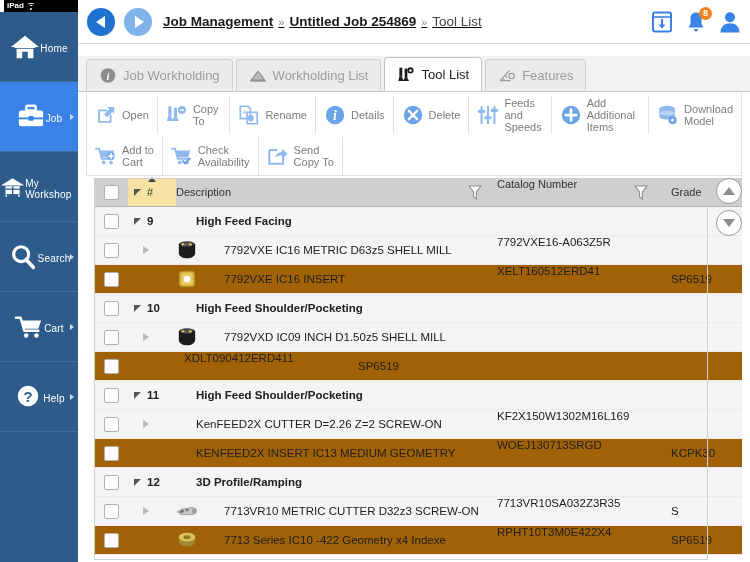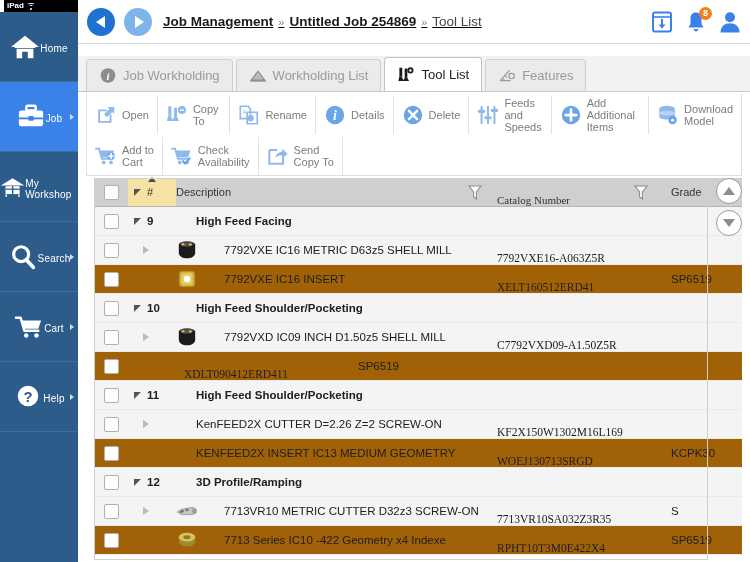--- a/index.html
+++ b/index.html
@@ -112,21 +112,21 @@
 
   
   .tablewrap { position:absolute; left:94px; top:178px; width:648px; bottom:2px; }
   .thead {
     display:flex; height:29px; background:#cfcfcf; align-items:center;
     font-size:11px; color:#333; border-bottom:1px solid #b5b5b5;
   }
   .c-chk  { width:34px; flex:0 0 34px; display:flex; justify-content:center; align-items:center; }
   .c-num  { width:48px; flex:0 0 48px; display:flex; align-items:center; padding-left:6px; position:relative; height:100%; }
   .c-desc { flex:1 1 auto; display:flex; align-items:center; position:relative; height:100%; min-width:0; }
-  .c-cat  { width:166px; flex:0 0 166px; display:flex; align-items:flex-end; padding-left:8px; position:relative; height:100%;font-family:Liberation Serif, serif; }
+  .c-cat  { width:166px; flex:0 0 166px; display:flex; align-items:flex-start; padding-left:8px; position:relative; height:100%; }
   .c-grade{ width:78px; flex:0 0 78px; display:flex; align-items:center; padding-left:7px; height:100%;margin-left:9px; }
   .thead .c-num { background:#f6e2a4; justify-content:flex-start; }
   .sort-caret {
     position:absolute; left:50%; top:-1px; transform:translateX(-50%);
     width:0;height:0; border-bottom:5px solid #4a4a4a; border-left:4px solid transparent; border-right:4px solid transparent;
   }
   .grp-tri { width:0;height:0; border-top:7px solid #555; border-right:7px solid transparent; margin-right:6px; }
   .child-tri { width:0;height:0; border-left:6px solid #b9b9b9; border-top:4px solid transparent; border-bottom:4px solid transparent; margin-left:9px; }
   .funnel { position:absolute; right:7px; top:50%; transform:translateY(-50%); cursor:pointer; }
   .chkbox {
@@ -564,23 +564,20 @@
           <div class="c-desc">
             <svg class="thumb" viewBox="0 0 24 22">
               <ellipse cx="12" cy="5" rx="9" ry="3.6" fill="#3c3c3c"></ellipse>
               <path d="M3 5 L3 14 C3 17.8 7 20.2 12 20.2 C17 20.2 21 17.8 21 14 L21 5 Z" fill="#1c1c1c"></path>
               <ellipse cx="12" cy="5" rx="6" ry="2.2" fill="#555"></ellipse>
               <path d="M5.5 4 L8.5 3 L9.6 5.6 L6.4 6.4 Z" fill="#d8b24a"></path>
               <path d="M14.6 3.2 L17.6 4.2 L16.6 6.6 L13.8 5.6 Z" fill="#d8b24a"></path>
             </svg>
             <span class="desc-txt">7792VXD IC09  INCH D1.50z5 SHELL MILL</span>
           </div>
-          <div class="c-cat">
-            <span>C7792VXD09-A1.50Z5R</span>
-          </div>
           <div class="c-grade">
             <span></span>
           </div>
         </div>
         <div class="trow">
           <div class="c-chk">
             <div class="chkbox"></div>
           </div>
           <div class="c-num"></div>
           <div class="c-cat">

